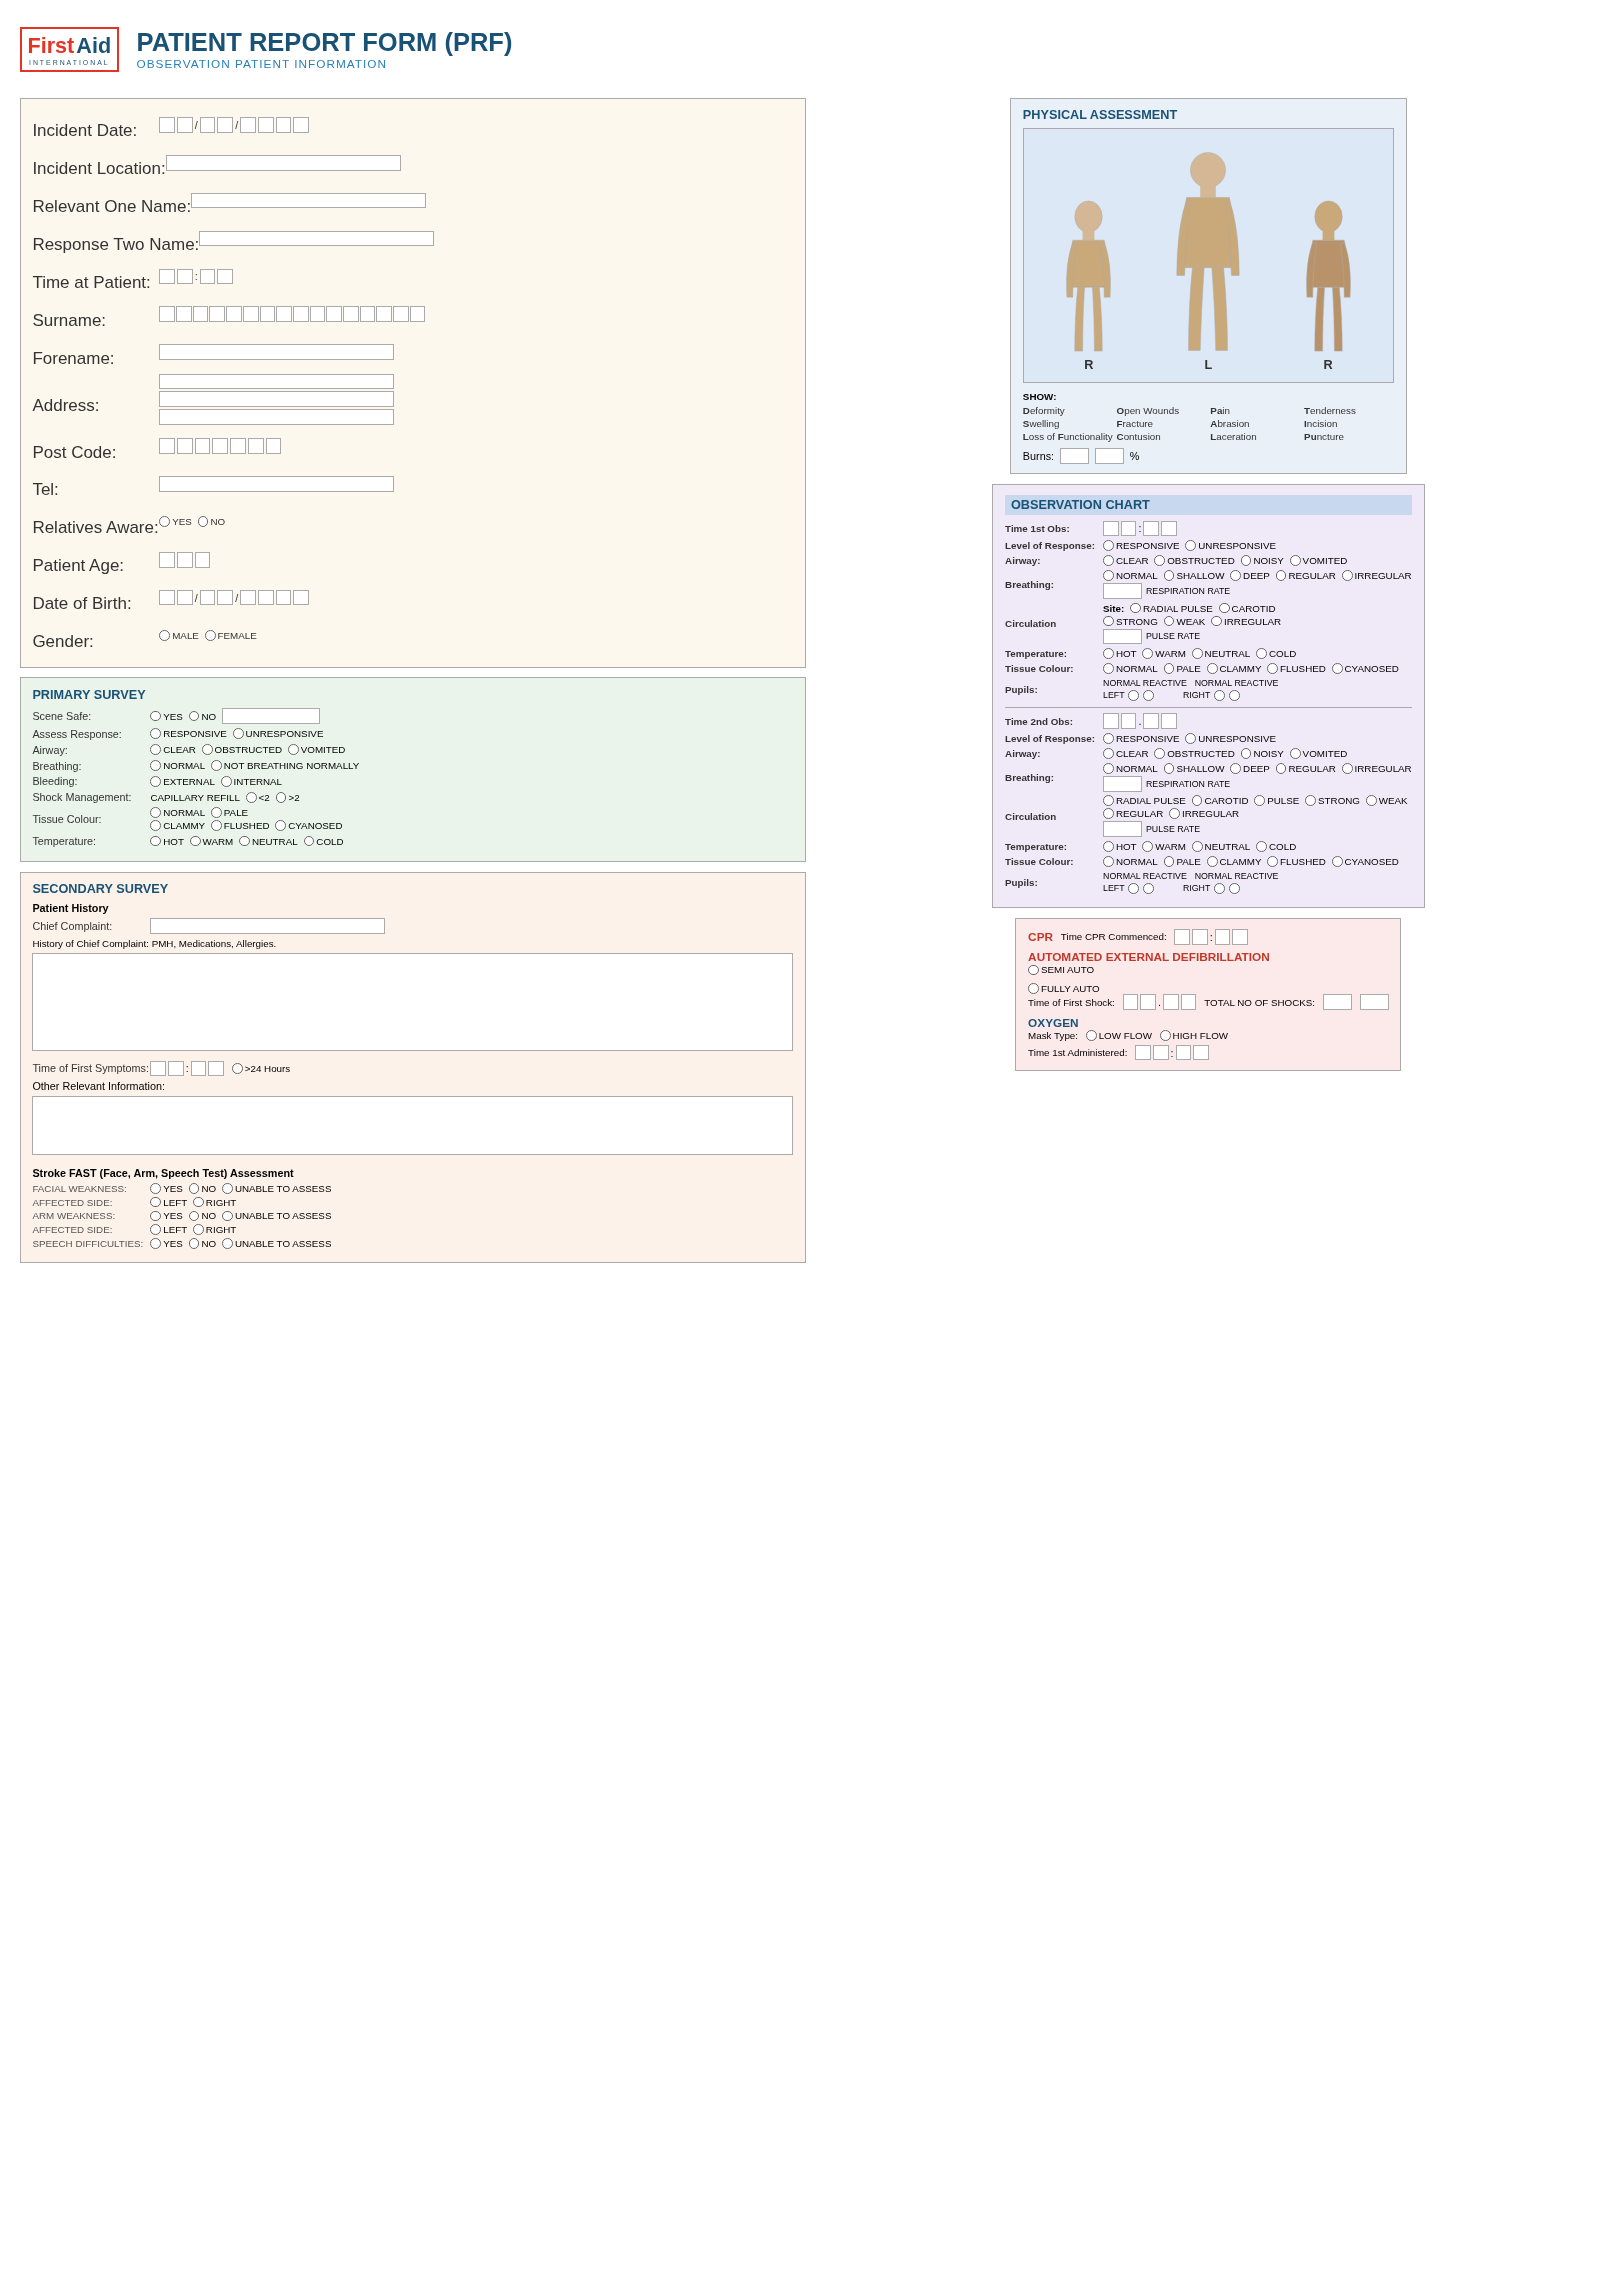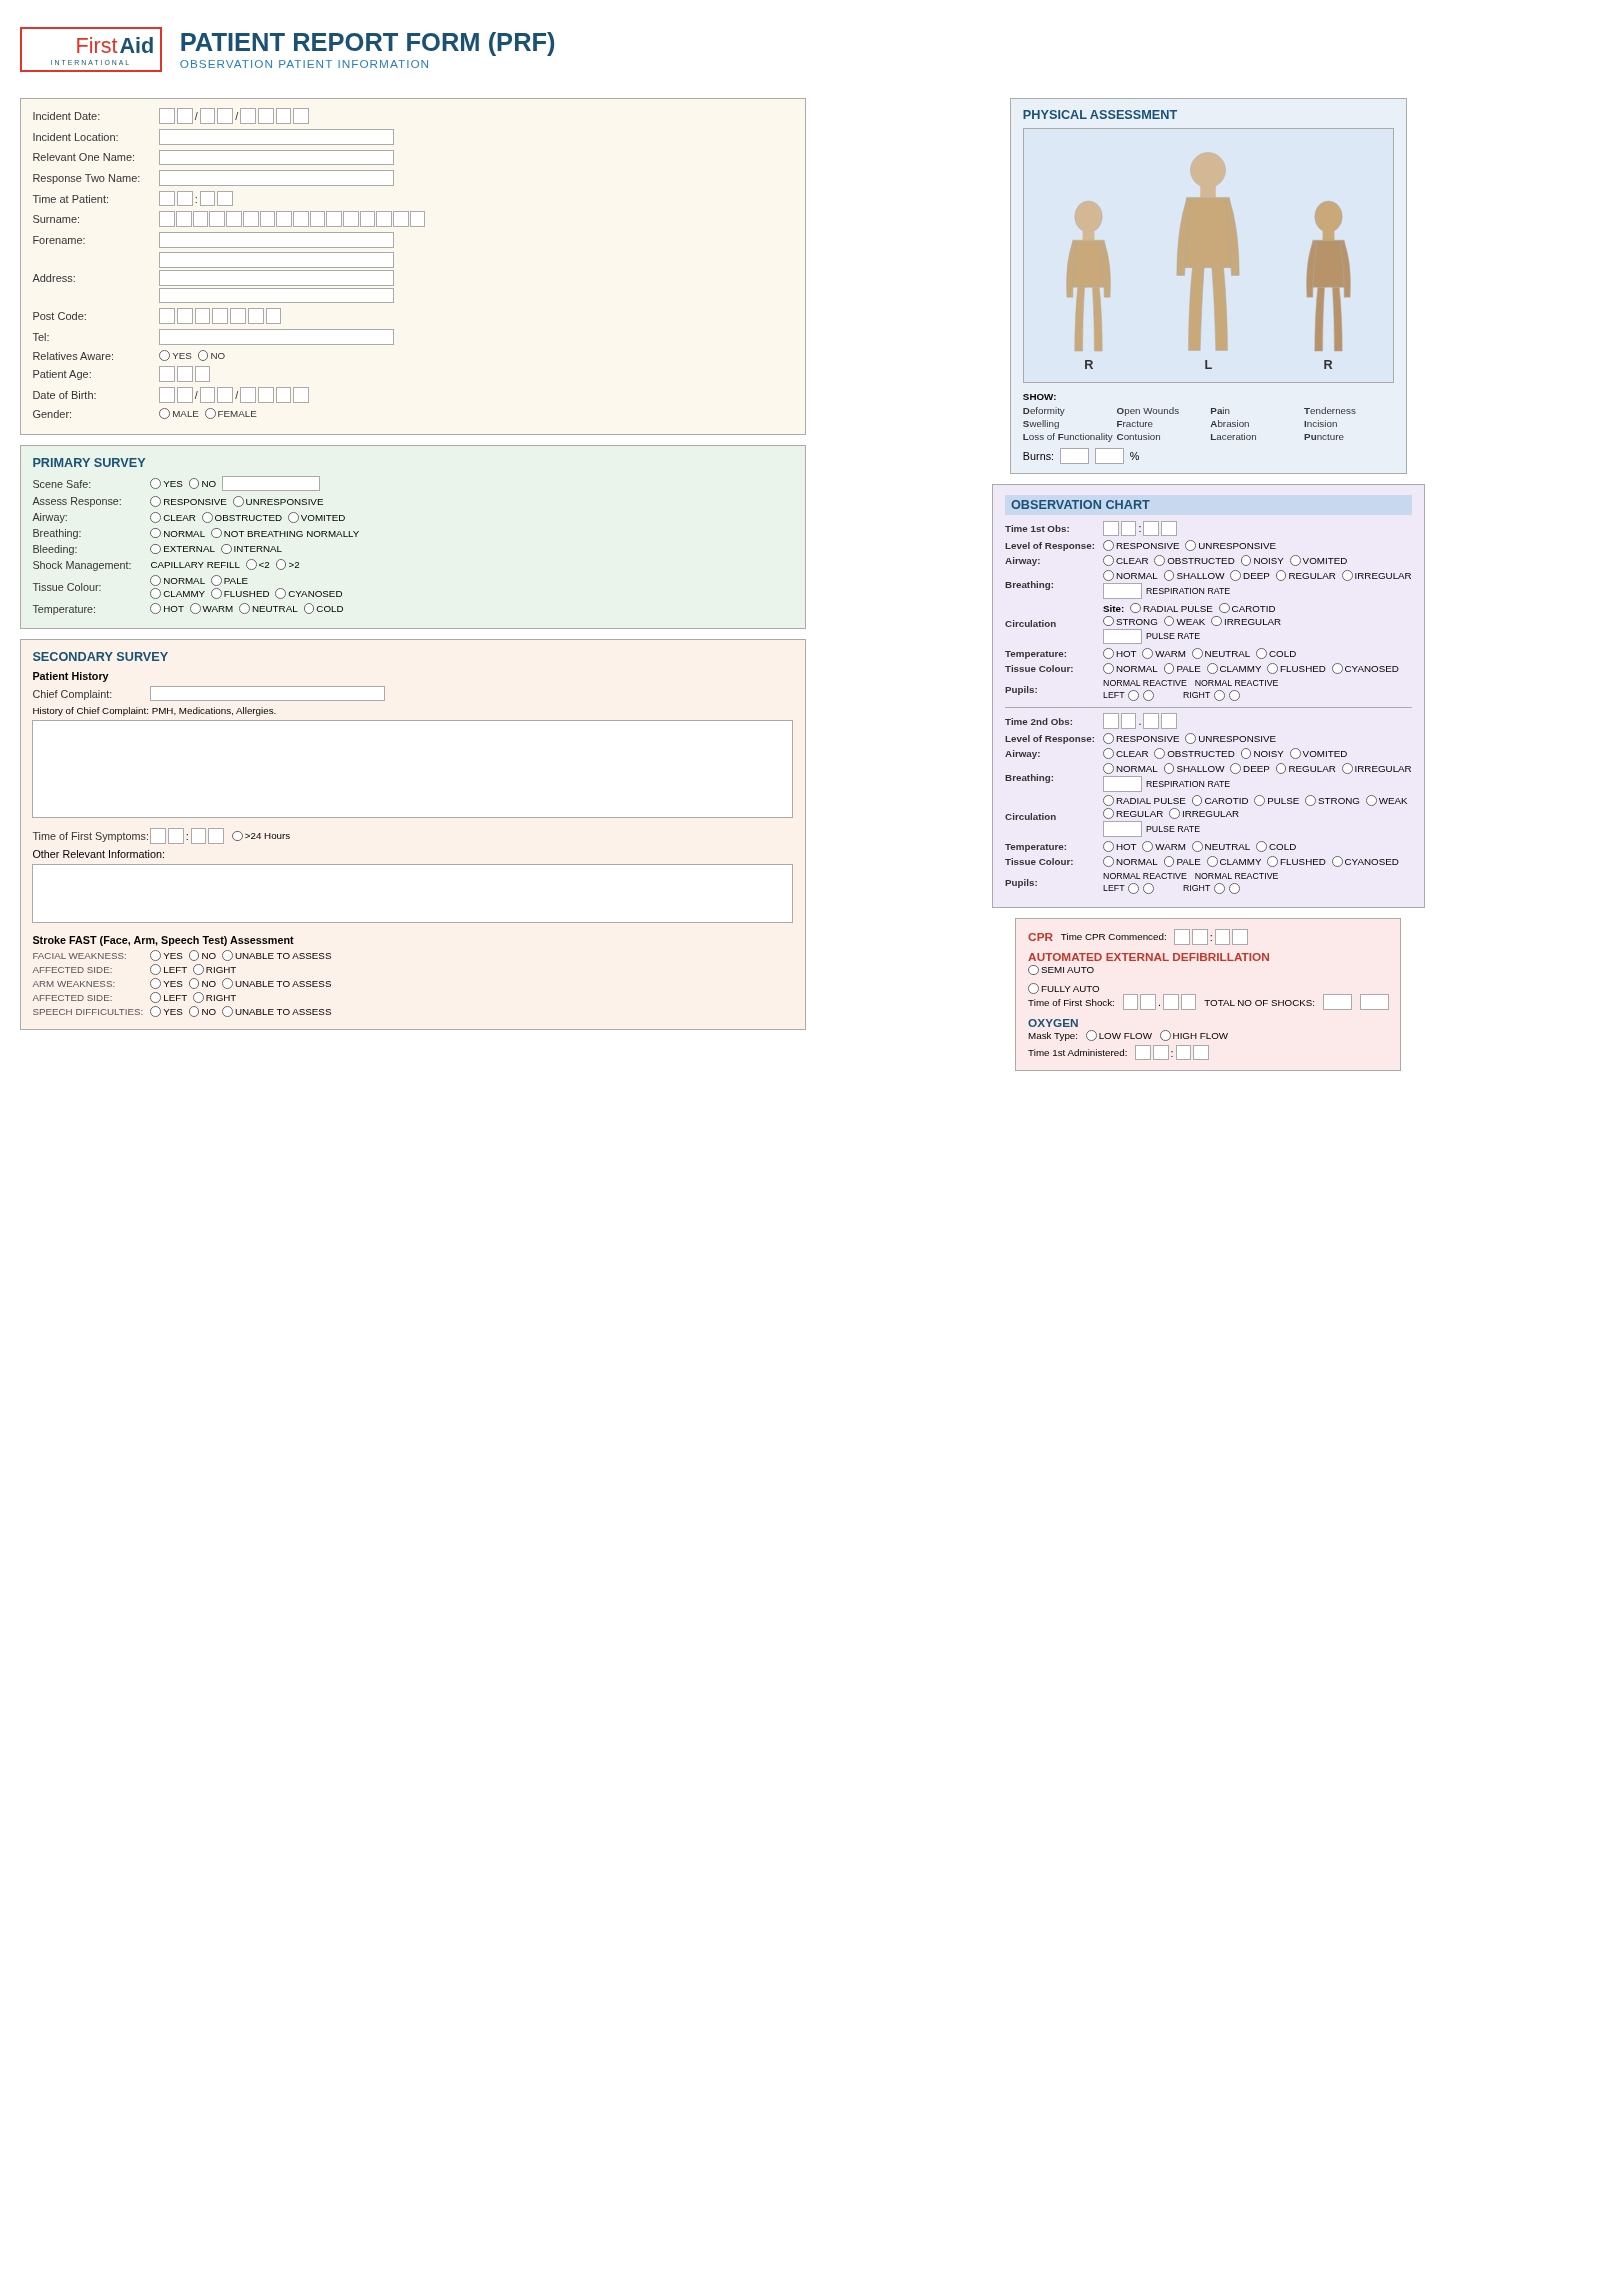--- a/index.html
+++ b/index.html
@@ -62,22 +62,23 @@
 
     .form-row {
       display: flex;
       align-items: center;
       margin-bottom: 4.9px;
       font-size: 10.8px;
       color: #333;
     }
     .form-label {
       min-width: 127px;
-      font-size: 11px;
+      font-size: 17px;
       color: #333;
+      margin-top: 13px;
     }
     .input-box {
       border: 1px solid #aaa;
       background: #fff;
       height: 15.7px;
       display: inline-block;
     }
     .input-wide { width: 235px; }
     .input-name-chars {
       display: flex;
@@ -229,21 +230,21 @@
     }
   </style>
 </head>
 <body>
 
 <div class="header">
   <div class="logo-area">
     <div style="display:flex;align-items:center;gap:5.9px;">
       <div style="border:2px solid #e63327;padding:3.9px 5.9px;display:flex;flex-direction:column;align-items:center;">
         <div style="display:flex;align-items:baseline;">
-          <span style="font-size:21.6px;font-weight:normal;color:#e63327;margin-left:48px;">First</span>
+          <span style="font-size:21.6px;font-weight:bold;color:#e63327;">First</span>
           <span style="font-size:21.6px;font-weight:bold;color:#1a5276;margin-left:2px;">Aid</span>
         </div>
         <div style="font-size:6.9px;letter-spacing:2px;color:#1a5276;">INTERNATIONAL</div>
       </div>
     </div>
   </div>
   <div class="header-title-area">
     <div class="header-title">PATIENT REPORT FORM (PRF)</div>
     <div class="header-subtitle">OBSERVATION PATIENT INFORMATION</div>
   </div>

